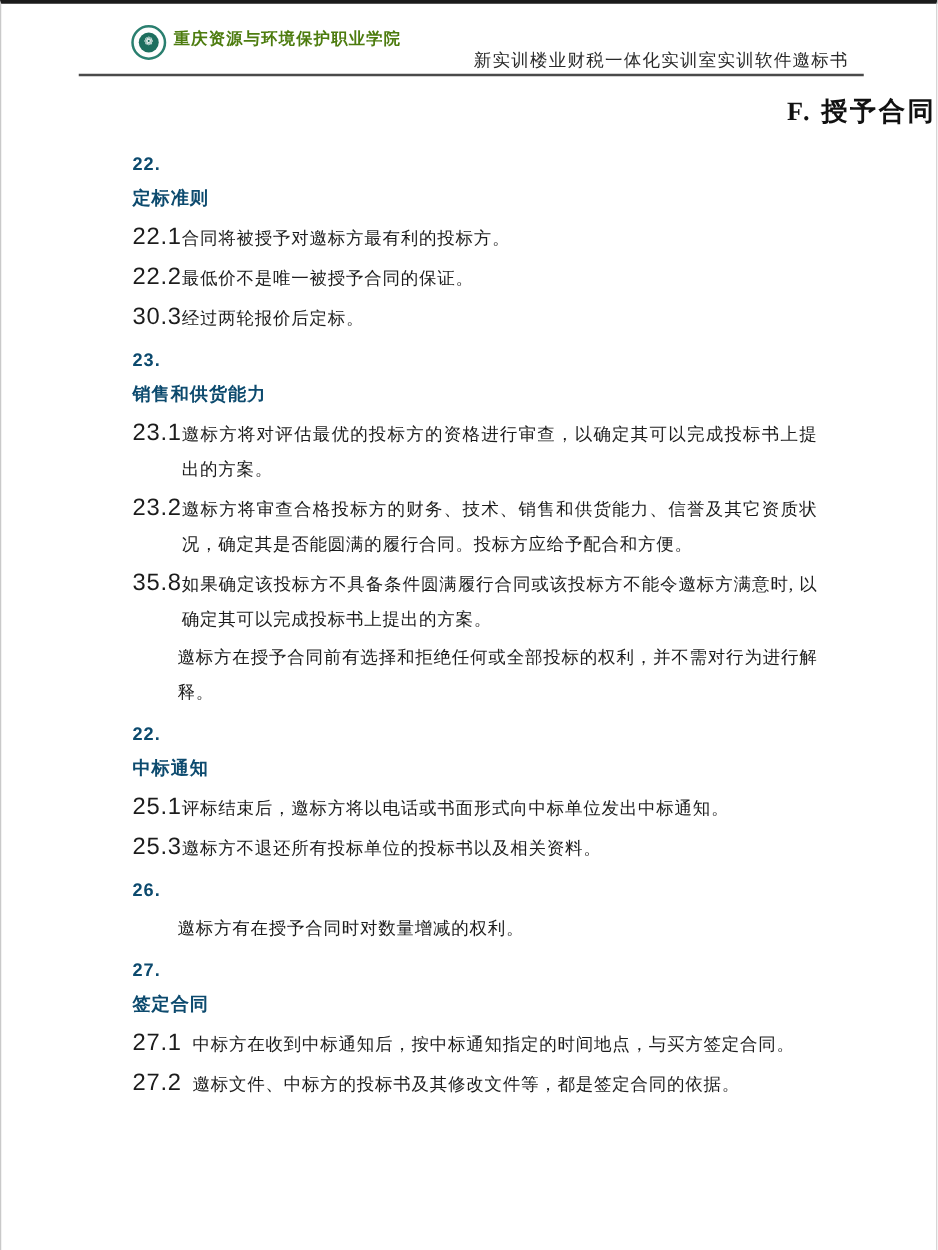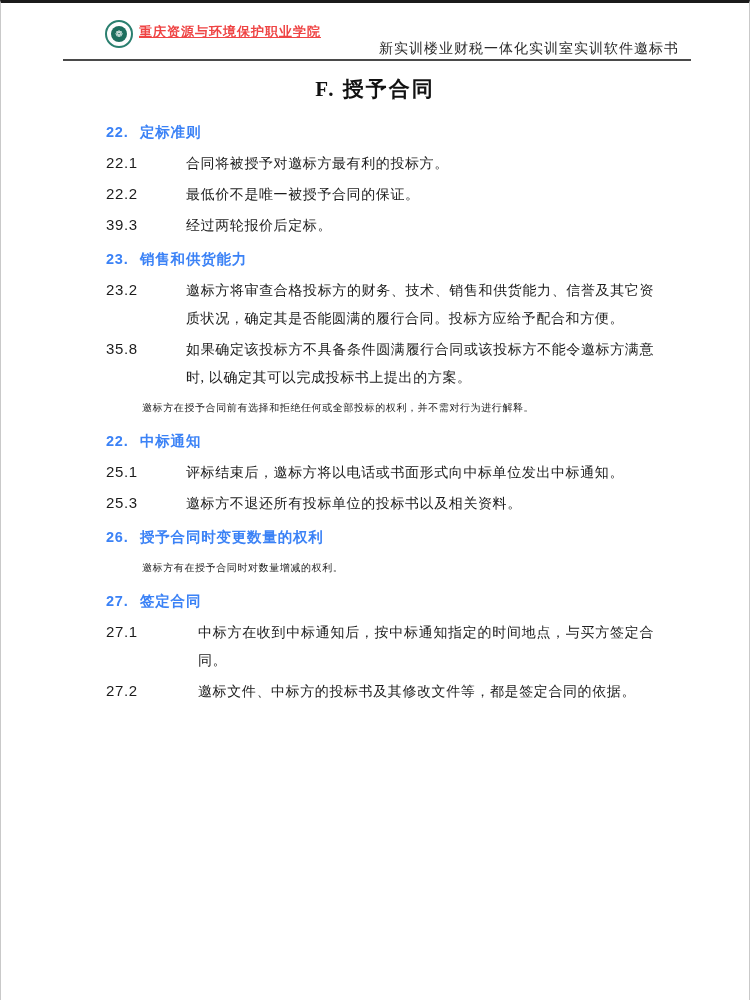--- a/index.html
+++ b/index.html
@@ -36,64 +36,63 @@
   .logo-icon-core{
     width:16px;height:16px;border-radius:50%;
     background:#1d6e5e;
     display:flex;align-items:center;justify-content:center;
     color:#ffffff;font-size:9px;line-height:1;
     font-family:"DejaVu Sans",sans-serif;
   }
   .logo-text-block{padding-top:2px;}
   .logo-name{
     font-family:"Liberation Sans","DejaVu Sans",sans-serif;
-    font-weight:bold;font-size:13px;letter-spacing:1px;color:#ef4444;
+    font-weight:bold;font-size:13px;letter-spacing:1px;color:#4d7c0f;
     white-space:nowrap;
-    text-decoration:underline;
   }
   .logo-sub{
     margin-top:3px;height:5px;width:158px;
     background:repeating-linear-gradient(90deg,#8fa39e 0 3px,transparent 3px 5px,
                #a7b5b1 5px 7px,transparent 7px 10px);
     opacity:.85;
   }
   .doc-title{
     position:absolute;right:12px;bottom:1px;
     font-size:14px;letter-spacing:1px;color:#2a2a2a;
     white-space:nowrap;
   }
   
   .main-title{
     margin:14px 0 16px 0;
-    text-align:center;
+    text-align:right;
     font-size:21px;font-weight:bold;letter-spacing:2px;
     color:#111;
     font-family:"Liberation Serif","DejaVu Serif",serif;
   }
   
   .content{margin:0 95px 0 105px;}
   .section{margin:0;}
   .sec-heading{
     display:flex;align-items:baseline;
     font-family:"Liberation Sans","DejaVu Sans",sans-serif;
     font-weight:bold;font-size:14.5px;letter-spacing:.8px;
-    line-height:27px;margin:6px 0 3px 0;color:#3b82f6;
+    line-height:27px;margin:6px 0 3px 0;color:#0c4a6e;flex-direction:column;
   }
   .sec-num{flex:0 0 auto;min-width:34px;}
   .item{
     display:flex;align-items:baseline;
     font-size:14px;line-height:28px;letter-spacing:.6px;
     margin:0 0 2px 0;
   }
-  .item-num{flex:0 0 auto;min-width:36px;font-family:"Liberation Sans","DejaVu Sans",sans-serif;font-size:15px;}
+  .item-num{flex:0 0 auto;min-width:36px;font-family:"Liberation Sans","DejaVu Sans",sans-serif;font-size:19px;}
   .section[data-name="section-27"] .item-num{min-width:48px;}
-  .item-text{flex:1 1 auto;text-align:justify;margin-left:44px;}
+  .item-text{flex:1 1 auto;text-align:justify;}
   .paragraph{
     margin:0 0 2px 36px;
-    font-size:10px;line-height:28px;letter-spacing:.6px;
+    font-size:14px;line-height:28px;letter-spacing:.6px;
     text-align:justify;
   }
 </style>
 </head>
 <body>
 
 <div class="page" data-name="document-page">
 
   <div class="header" data-name="page-header">
     <div class="logo" data-name="college-logo">
@@ -118,28 +117,32 @@
         </div>
         <div class="item" data-name="clause-item">
           <span class="item-num" data-name="clause-number">22.1</span>
           <span class="item-text" data-name="clause-text">合同将被授予对邀标方最有利的投标方。</span>
         </div>
         <div class="item" data-name="clause-item">
           <span class="item-num" data-name="clause-number">22.2</span>
           <span class="item-text" data-name="clause-text">最低价不是唯一被授予合同的保证。</span>
         </div>
         <div class="item" data-name="clause-item">
-          <span class="item-num" data-name="clause-number">39.3</span>
+          <span class="item-num" data-name="clause-number">30.3</span>
           <span class="item-text" data-name="clause-text">经过两轮报价后定标。</span>
         </div>
       </section>
       <section class="section" data-name="section-23">
         <div class="sec-heading" data-name="section-heading">
           <span class="sec-num" data-name="section-number">23.</span>
           <span class="sec-title" data-name="section-title">销售和供货能力</span>
+        </div>
+        <div class="item" data-name="clause-item">
+          <span class="item-num" data-name="clause-number">23.1</span>
+          <span class="item-text" data-name="clause-text">邀标方将对评估最优的投标方的资格进行审查，以确定其可以完成投标书上提出的方案。</span>
         </div>
         <div class="item" data-name="clause-item">
           <span class="item-num" data-name="clause-number">23.2</span>
           <span class="item-text" data-name="clause-text">邀标方将审查合格投标方的财务、技术、销售和供货能力、信誉及其它资质状况，确定其是否能圆满的履行合同。投标方应给予配合和方便。</span>
         </div>
         <div class="item" data-name="clause-item">
           <span class="item-num" data-name="clause-number">35.8</span>
           <span class="item-text" data-name="clause-text">如果确定该投标方不具备条件圆满履行合同或该投标方不能令邀标方满意时, 以确定其可以完成投标书上提出的方案。</span>
         </div>
       </section>
@@ -156,21 +159,20 @@
           <span class="item-text" data-name="clause-text">评标结束后，邀标方将以电话或书面形式向中标单位发出中标通知。</span>
         </div>
         <div class="item" data-name="clause-item">
           <span class="item-num" data-name="clause-number">25.3</span>
           <span class="item-text" data-name="clause-text">邀标方不退还所有投标单位的投标书以及相关资料。</span>
         </div>
       </section>
       <section class="section" data-name="section-26">
         <div class="sec-heading" data-name="section-heading">
           <span class="sec-num" data-name="section-number">26.</span>
-          <span class="sec-title" data-name="section-title">授予合同时变更数量的权利</span>
         </div>
         <div class="paragraph" data-name="section-paragraph">邀标方有在授予合同时对数量增减的权利。</div>
       </section>
       <section class="section" data-name="section-27">
         <div class="sec-heading" data-name="section-heading">
           <span class="sec-num" data-name="section-number">27.</span>
           <span class="sec-title" data-name="section-title">签定合同</span>
         </div>
         <div class="item" data-name="clause-item">
           <span class="item-num" data-name="clause-number">27.1</span>

